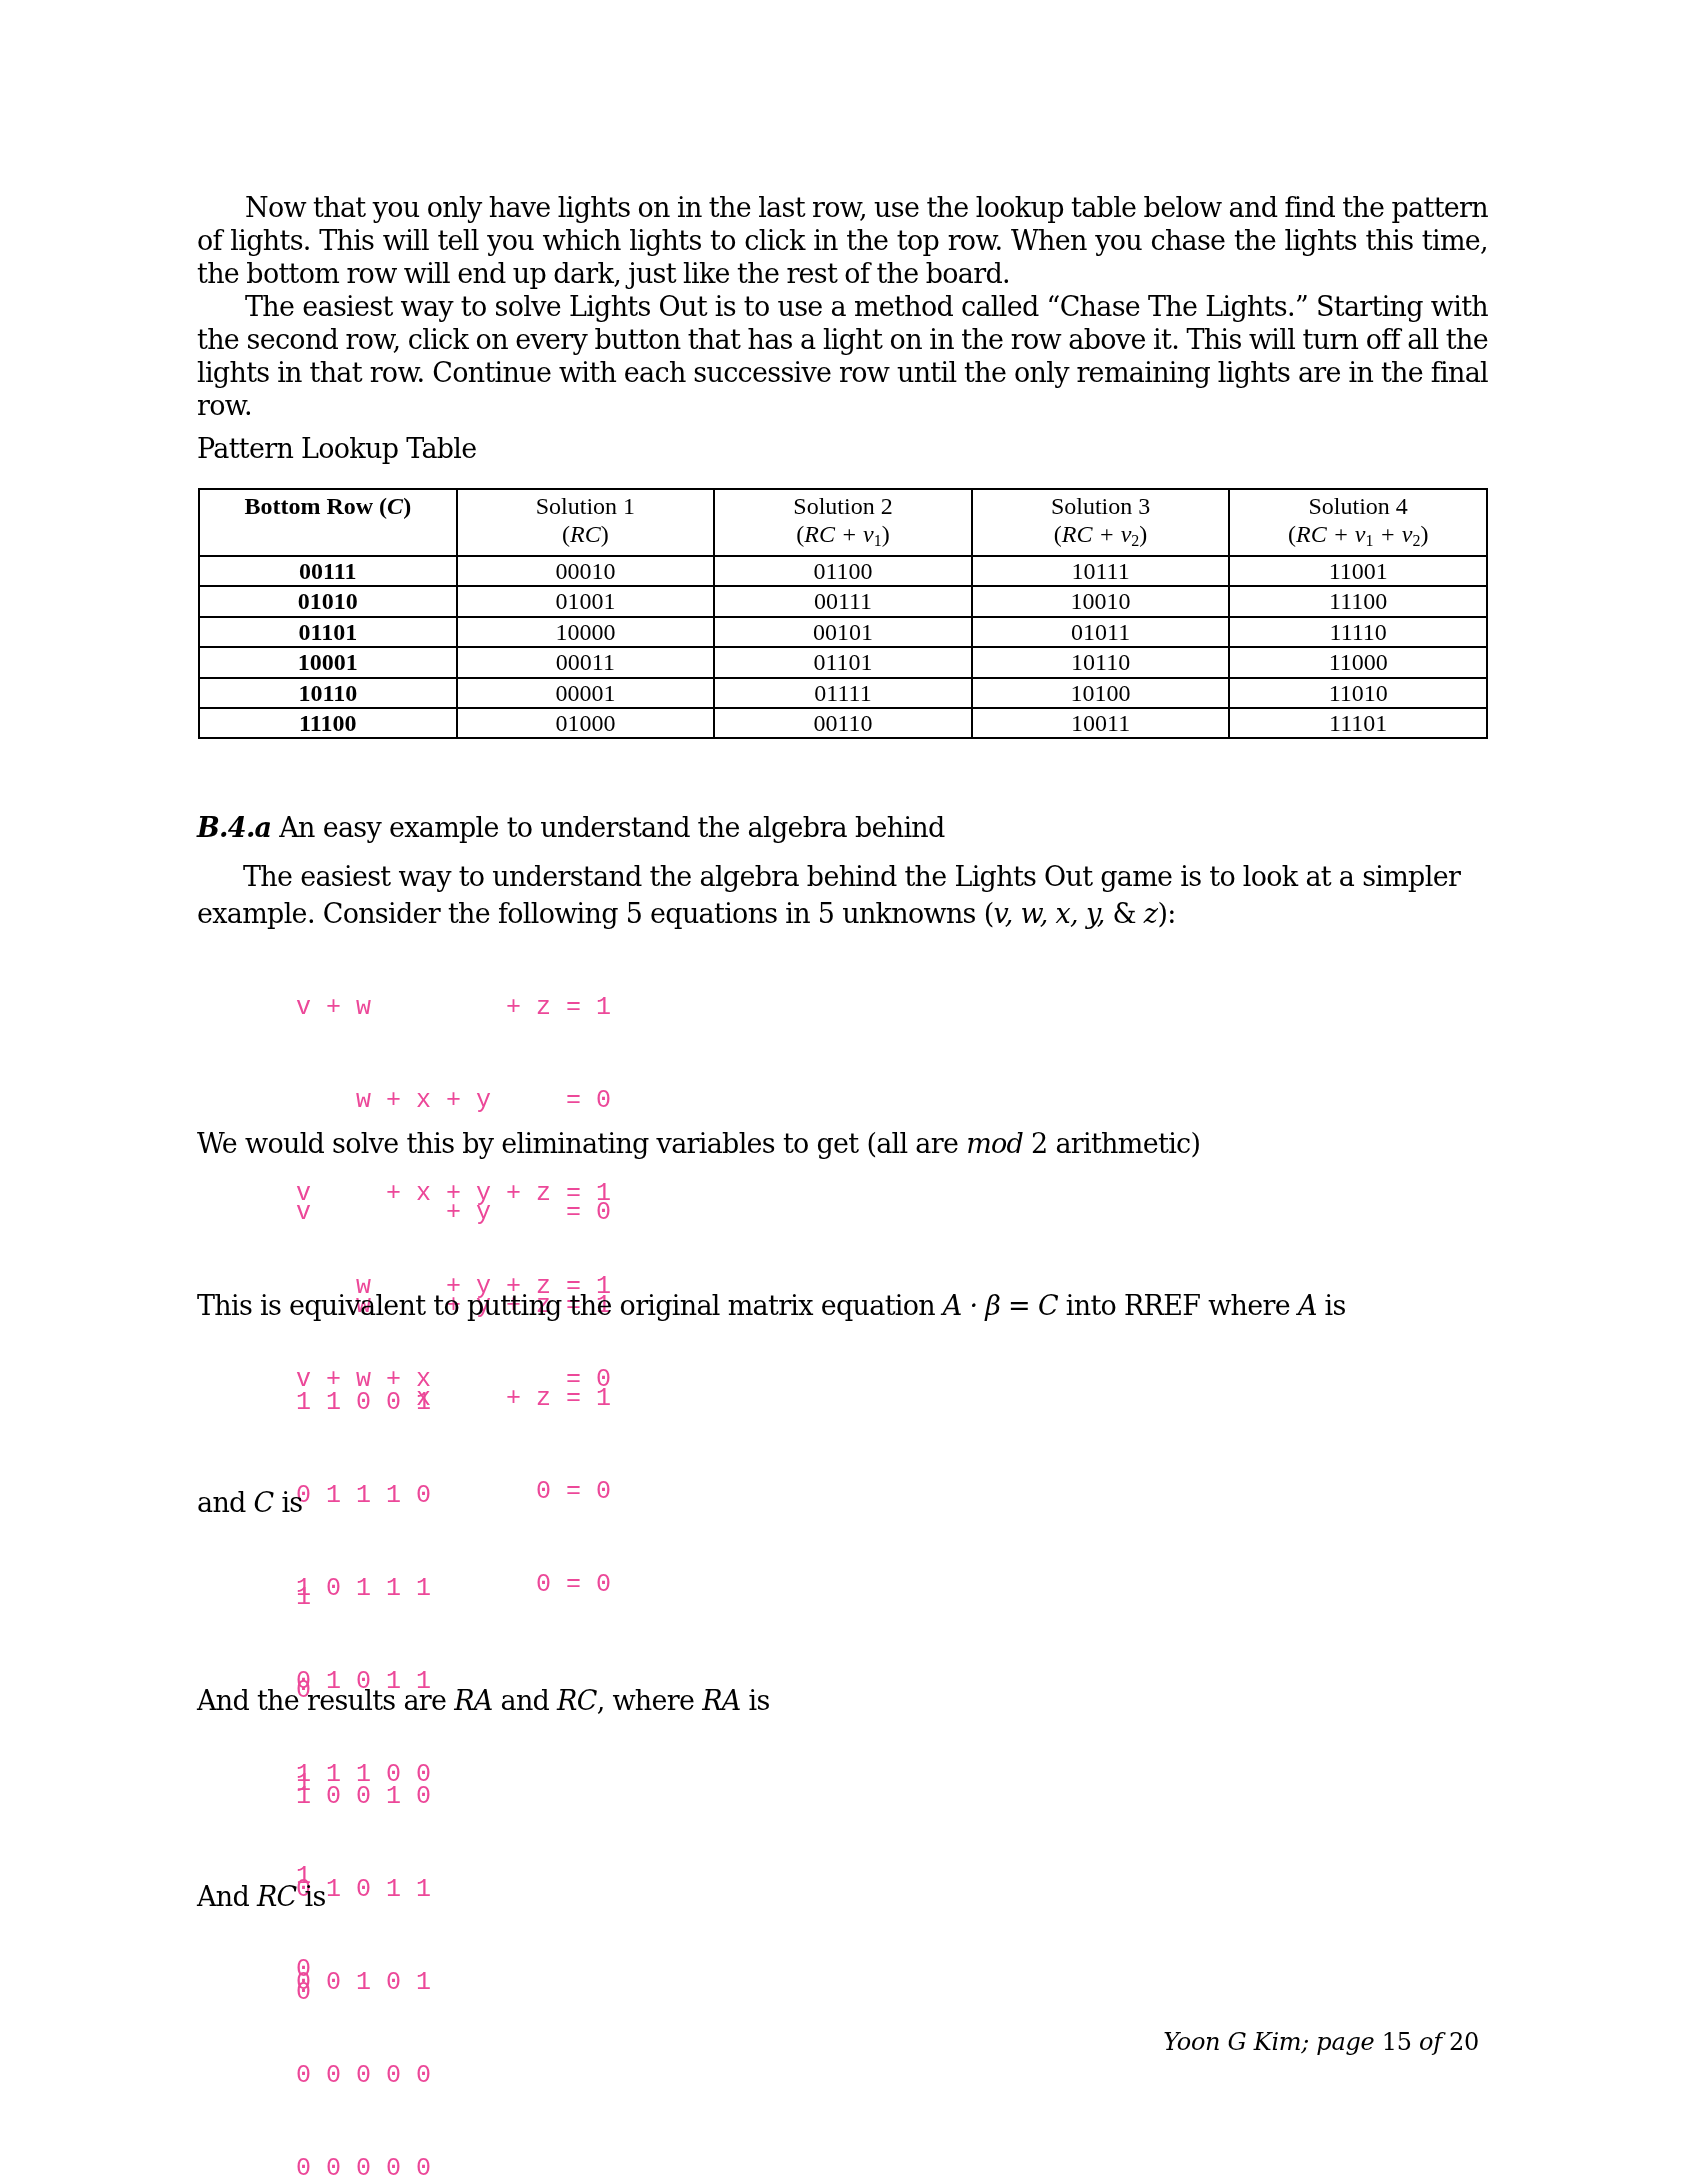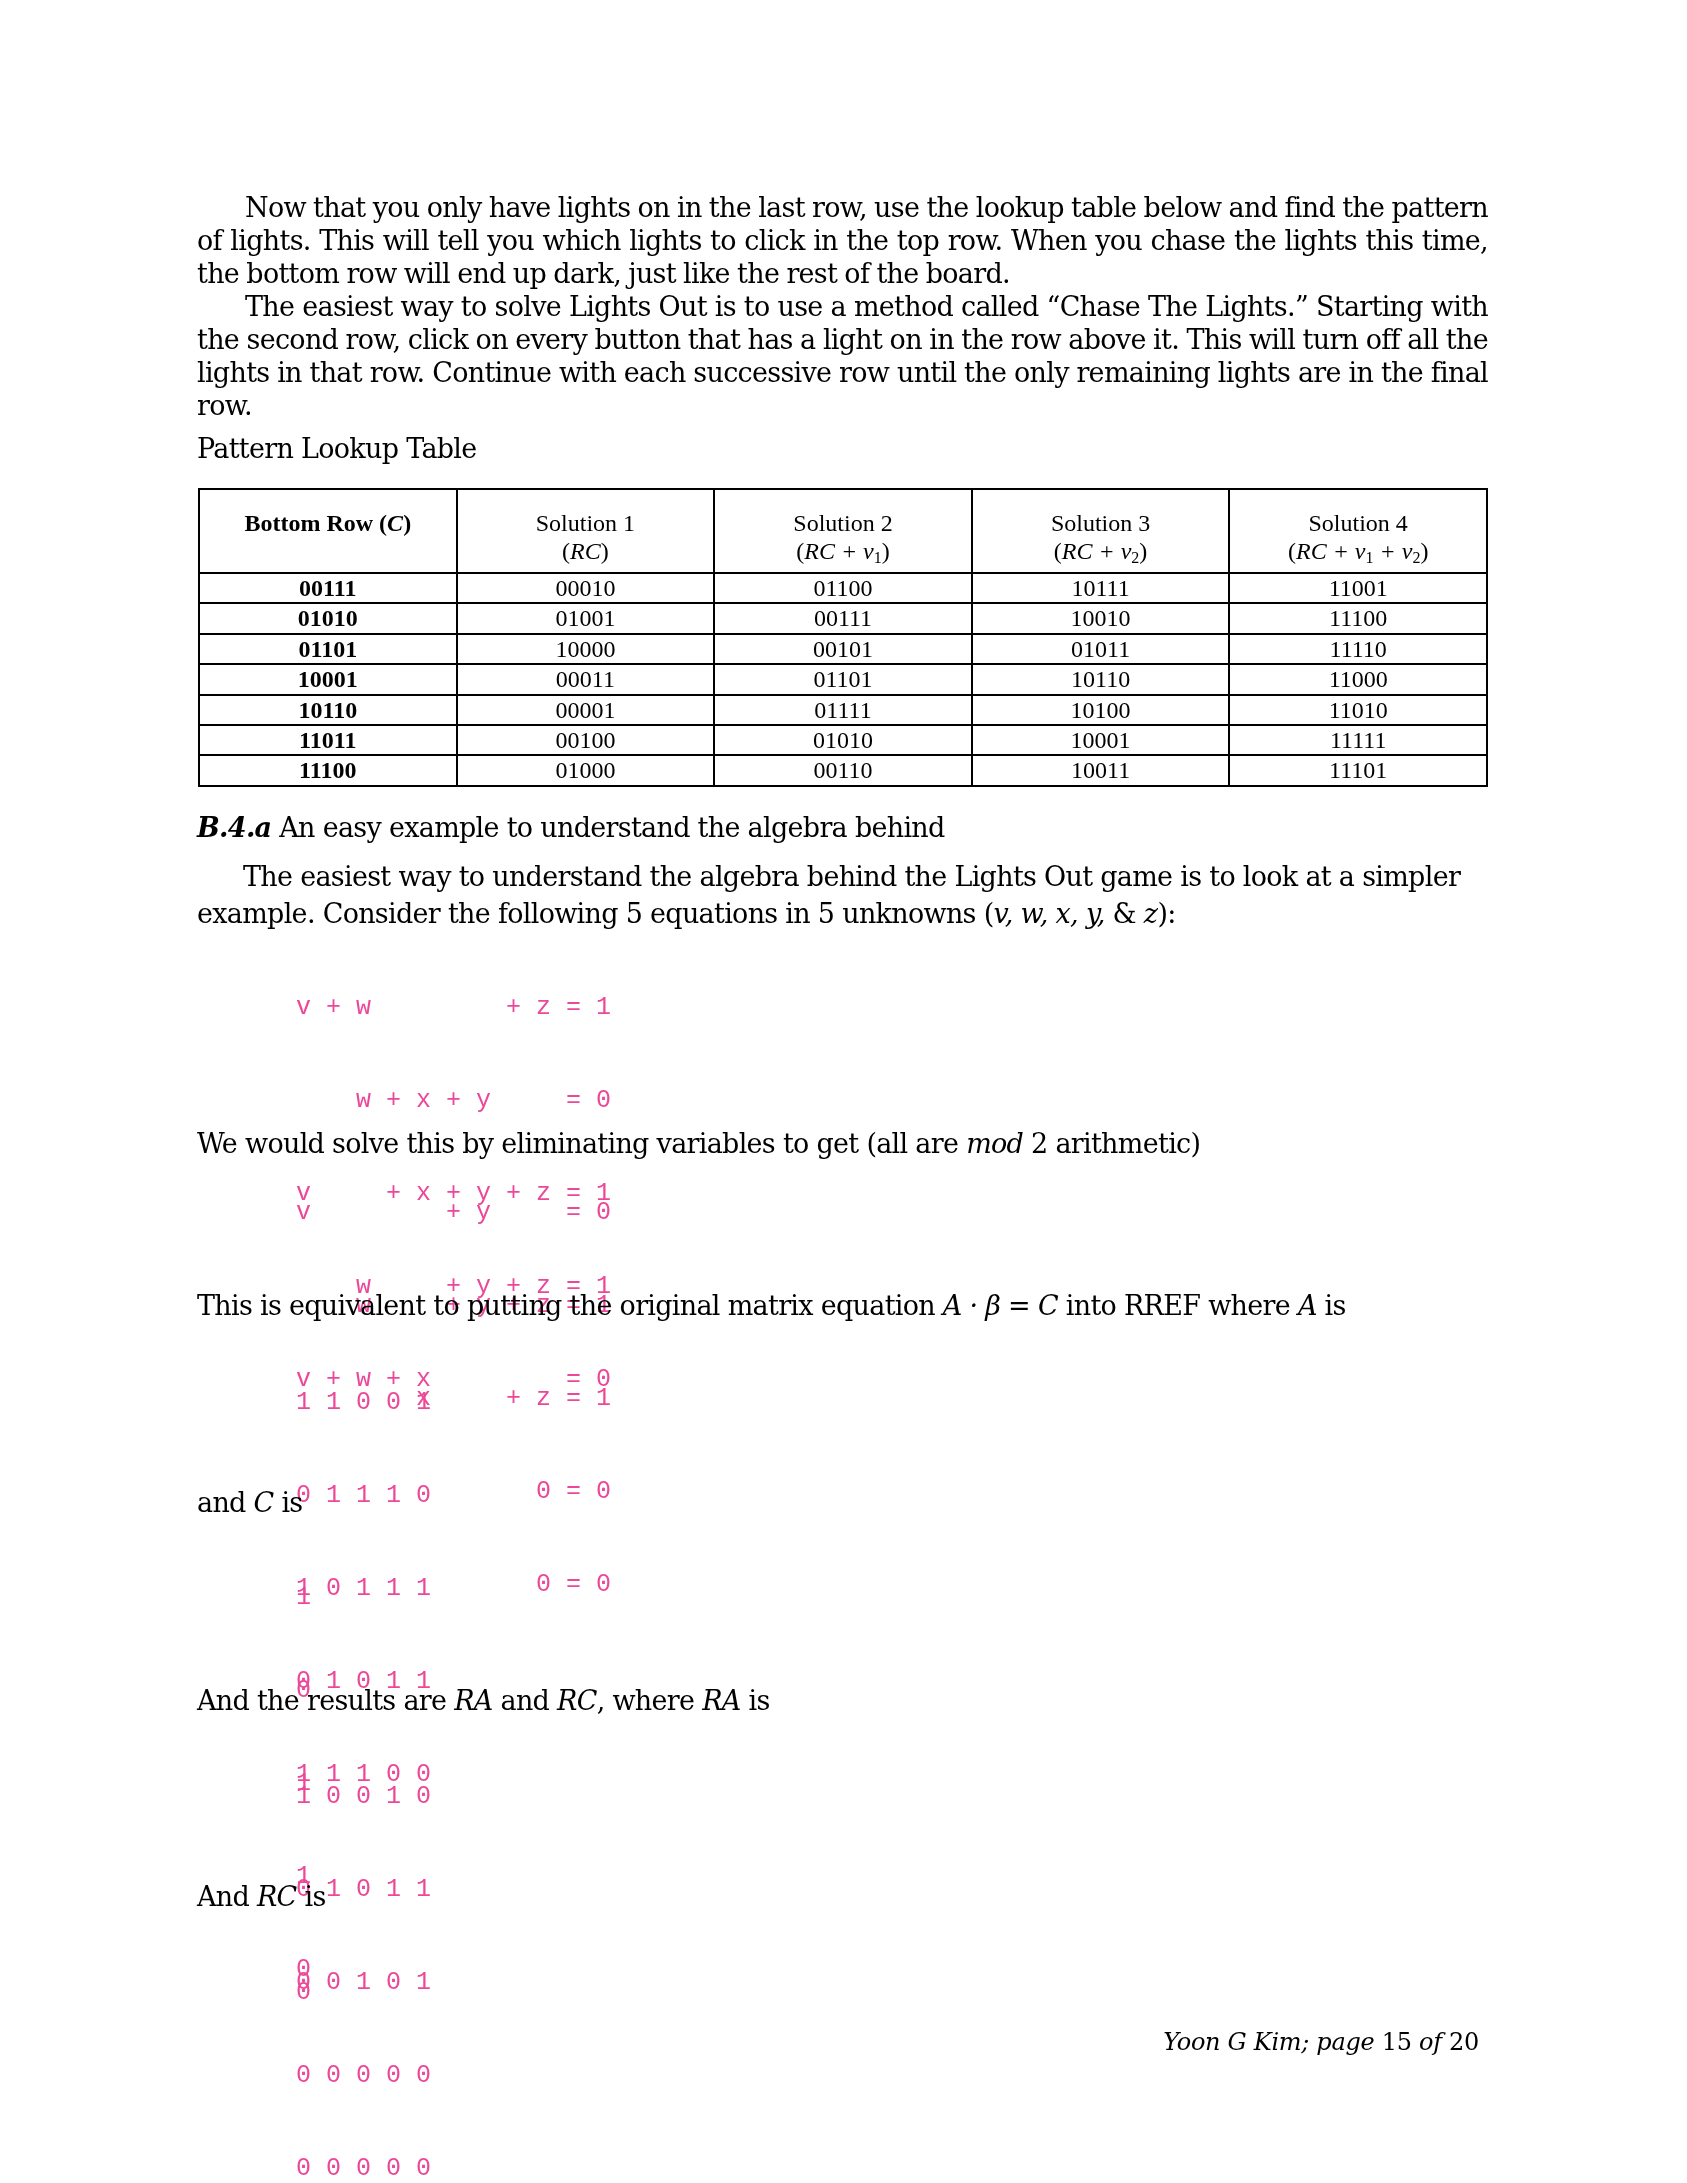--- a/index.html
+++ b/index.html
@@ -5,21 +5,21 @@
   html, body { margin: 0; padding: 0; background: #ffffff; }
   body { width: 1687px; height: 2183px; position: relative; overflow: hidden; color: #000; }
   .page { position: absolute; left: 197px; top: 191px; width: 1291px;
           font-family: "DejaVu Serif", serif; font-size: 28px; }
   p.para { margin: 0; line-height: 33px; text-align: justify; text-indent: 48px;
            font-family: "DejaVu Serif", serif; font-size: 27px; letter-spacing: -0.7px; word-spacing: -0.7px; }
   .caption { position: absolute; left: 197px; top: 433px; font-family: "DejaVu Serif", serif; font-size: 27px; letter-spacing: -0.7px; }
   table.lookup { position: absolute; left: 198px; top: 488px; width: 1290px; border-collapse: collapse;
                  font-family: "Liberation Serif", "DejaVu Serif", serif; font-size: 24px; }
   table.lookup th, table.lookup td { border: 2px solid #000; text-align: center; padding: 0; width: 20%; }
-  table.lookup th { font-weight: normal; vertical-align: top; height: 60px; line-height: 28px; padding-top: 19px; }
+  table.lookup th { font-weight: normal; vertical-align: top; height: 60px; line-height: 28px; padding-top: 2px; }
   table.lookup th.bold { font-weight: bold; }
   table.lookup td { height: 28.4px; line-height: 26.5px; font-size: 24px; }
   table.lookup td.bold { font-weight: bold; }
   .ital { font-style: italic; }
   .sub { font-size: 16px; vertical-align: -4px; }
   .heading { position: absolute; left: 197px; top: 812px; font-family: "DejaVu Serif", serif; font-size: 27px; letter-spacing: -0.7px; }
   .heading b { font-weight: bold; font-style: italic; }
   .mono { position: absolute; left: 296px; font-family: "Liberation Mono", "DejaVu Sans Mono", monospace;
           font-size: 25px; white-space: pre; line-height: 31px; color: #ec4899; }
   .mono div { height: 31px; }
@@ -88,27 +88,20 @@
         <td>01101</td>
         <td>10110</td>
         <td>11000</td>
       </tr>
       <tr>
         <td class="bold">10110</td>
         <td>00001</td>
         <td>01111</td>
         <td>10100</td>
         <td>11010</td>
-      </tr>
-      <tr>
-        <td class="bold">11011</td>
-        <td>00100</td>
-        <td>01010</td>
-        <td>10001</td>
-        <td>11111</td>
       </tr>
       <tr>
         <td class="bold">11100</td>
         <td>01000</td>
         <td>00110</td>
         <td>10011</td>
         <td>11101</td>
       </tr>
     </tbody>
 </table>

